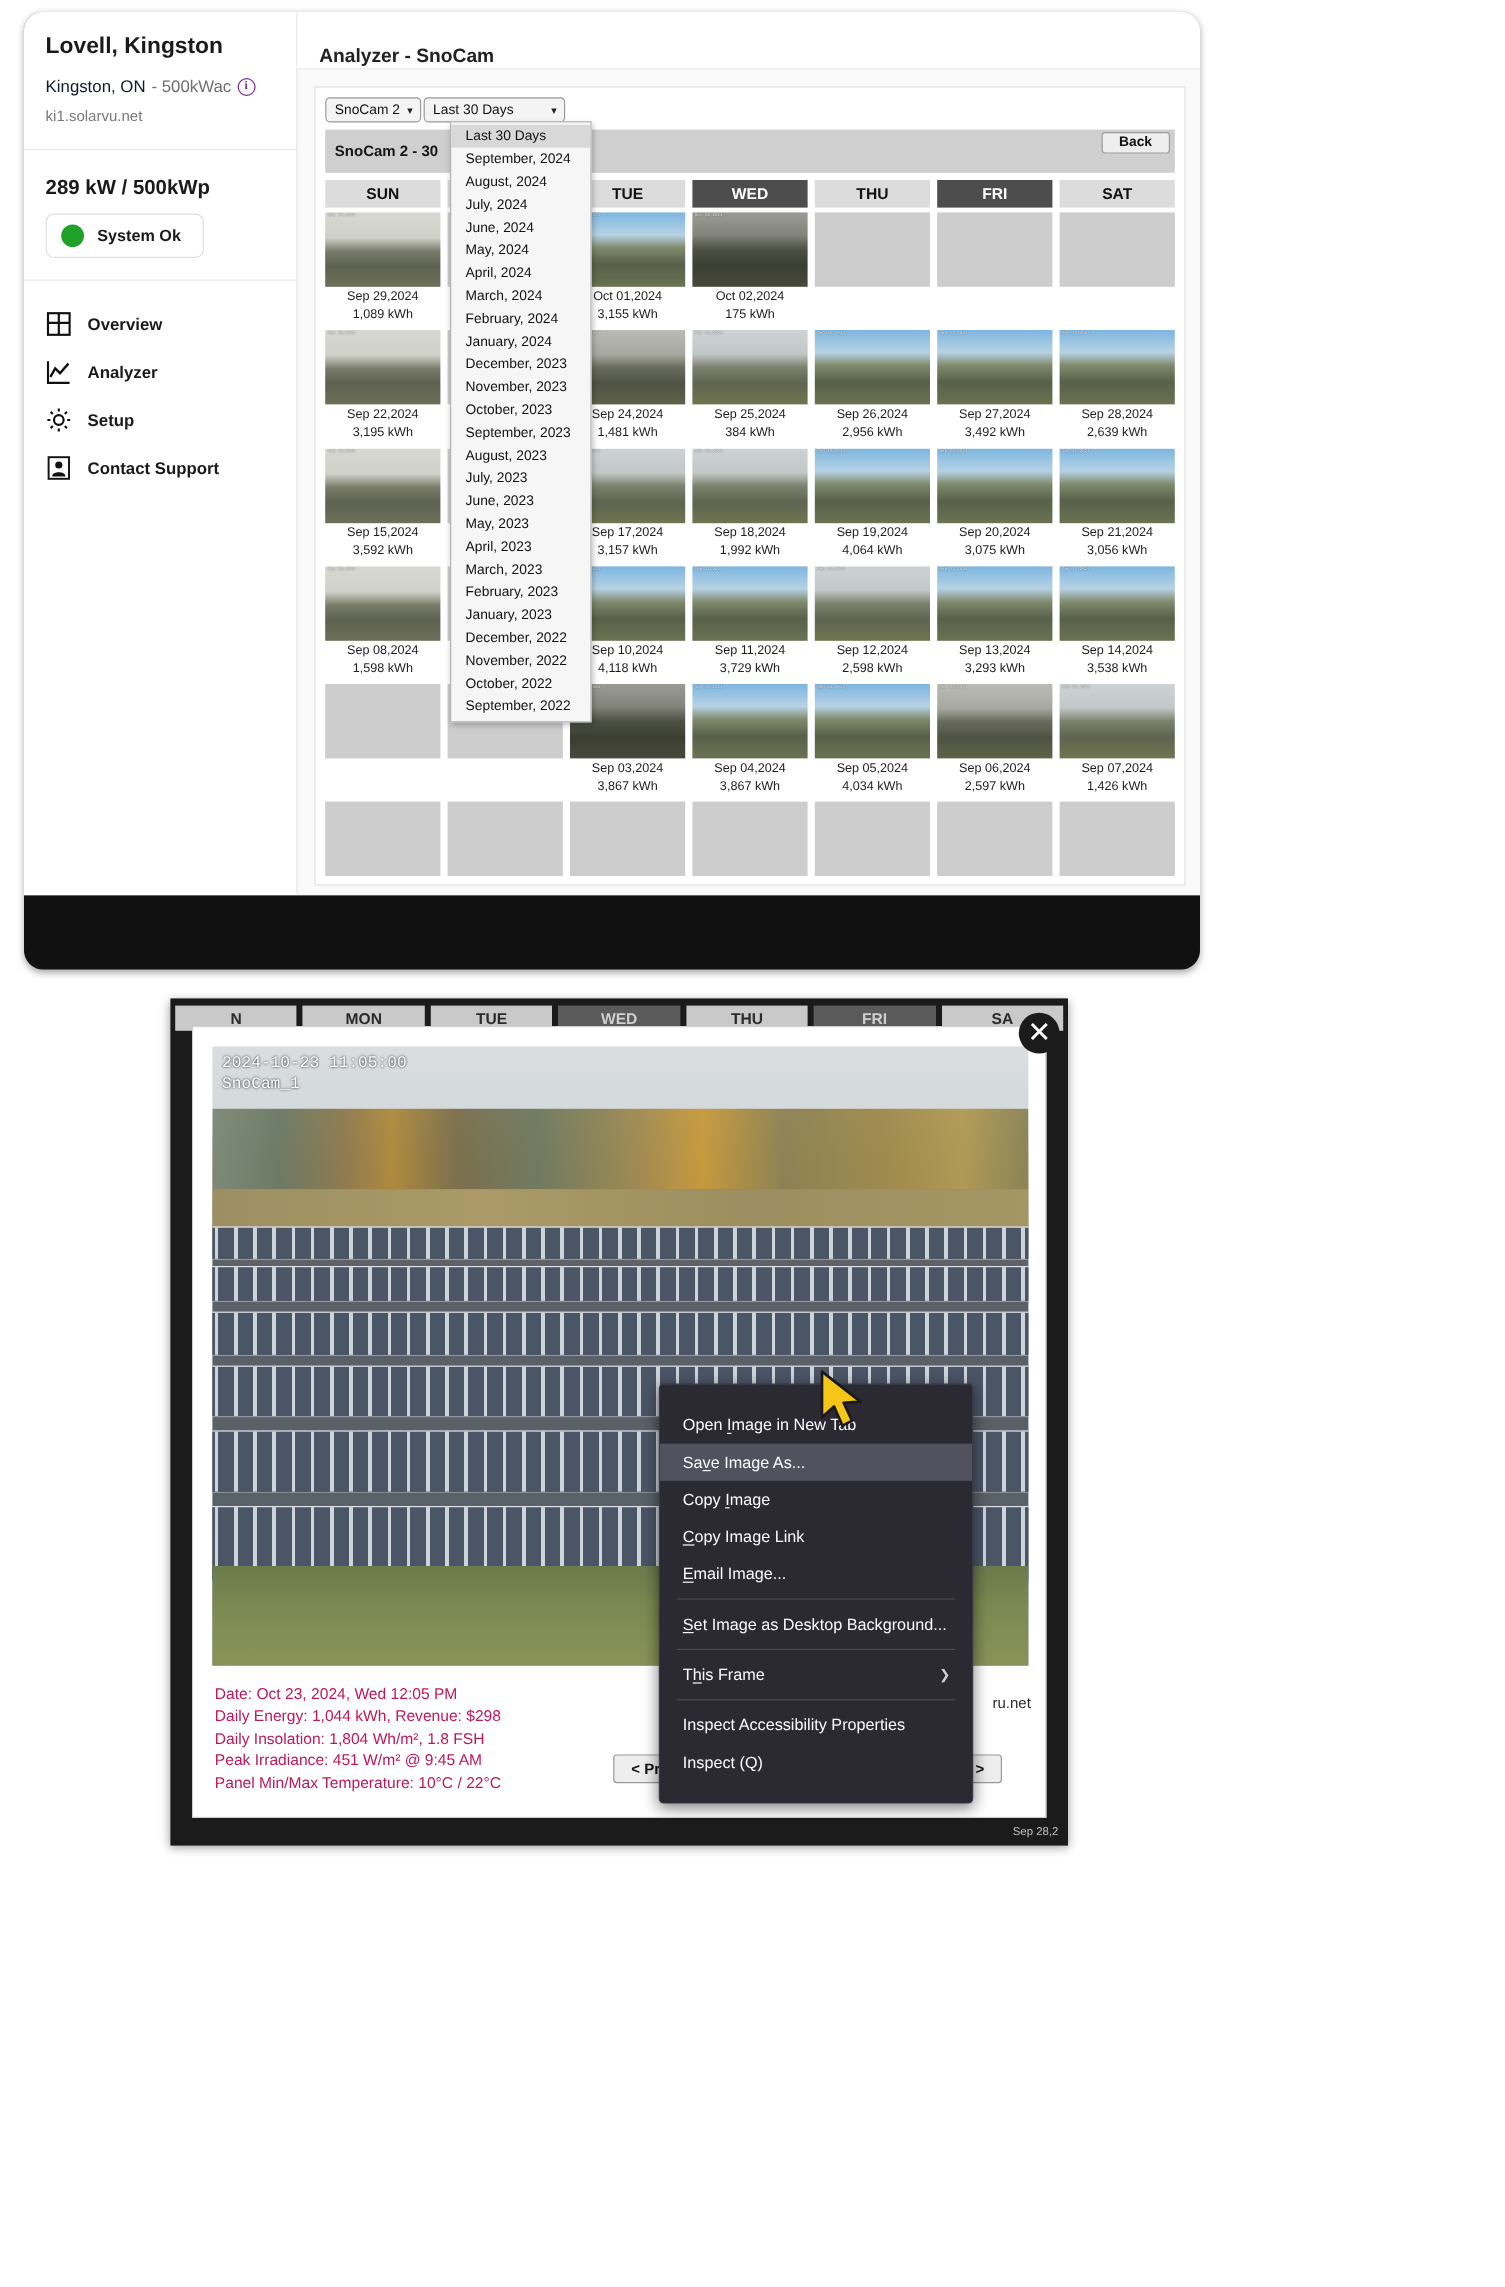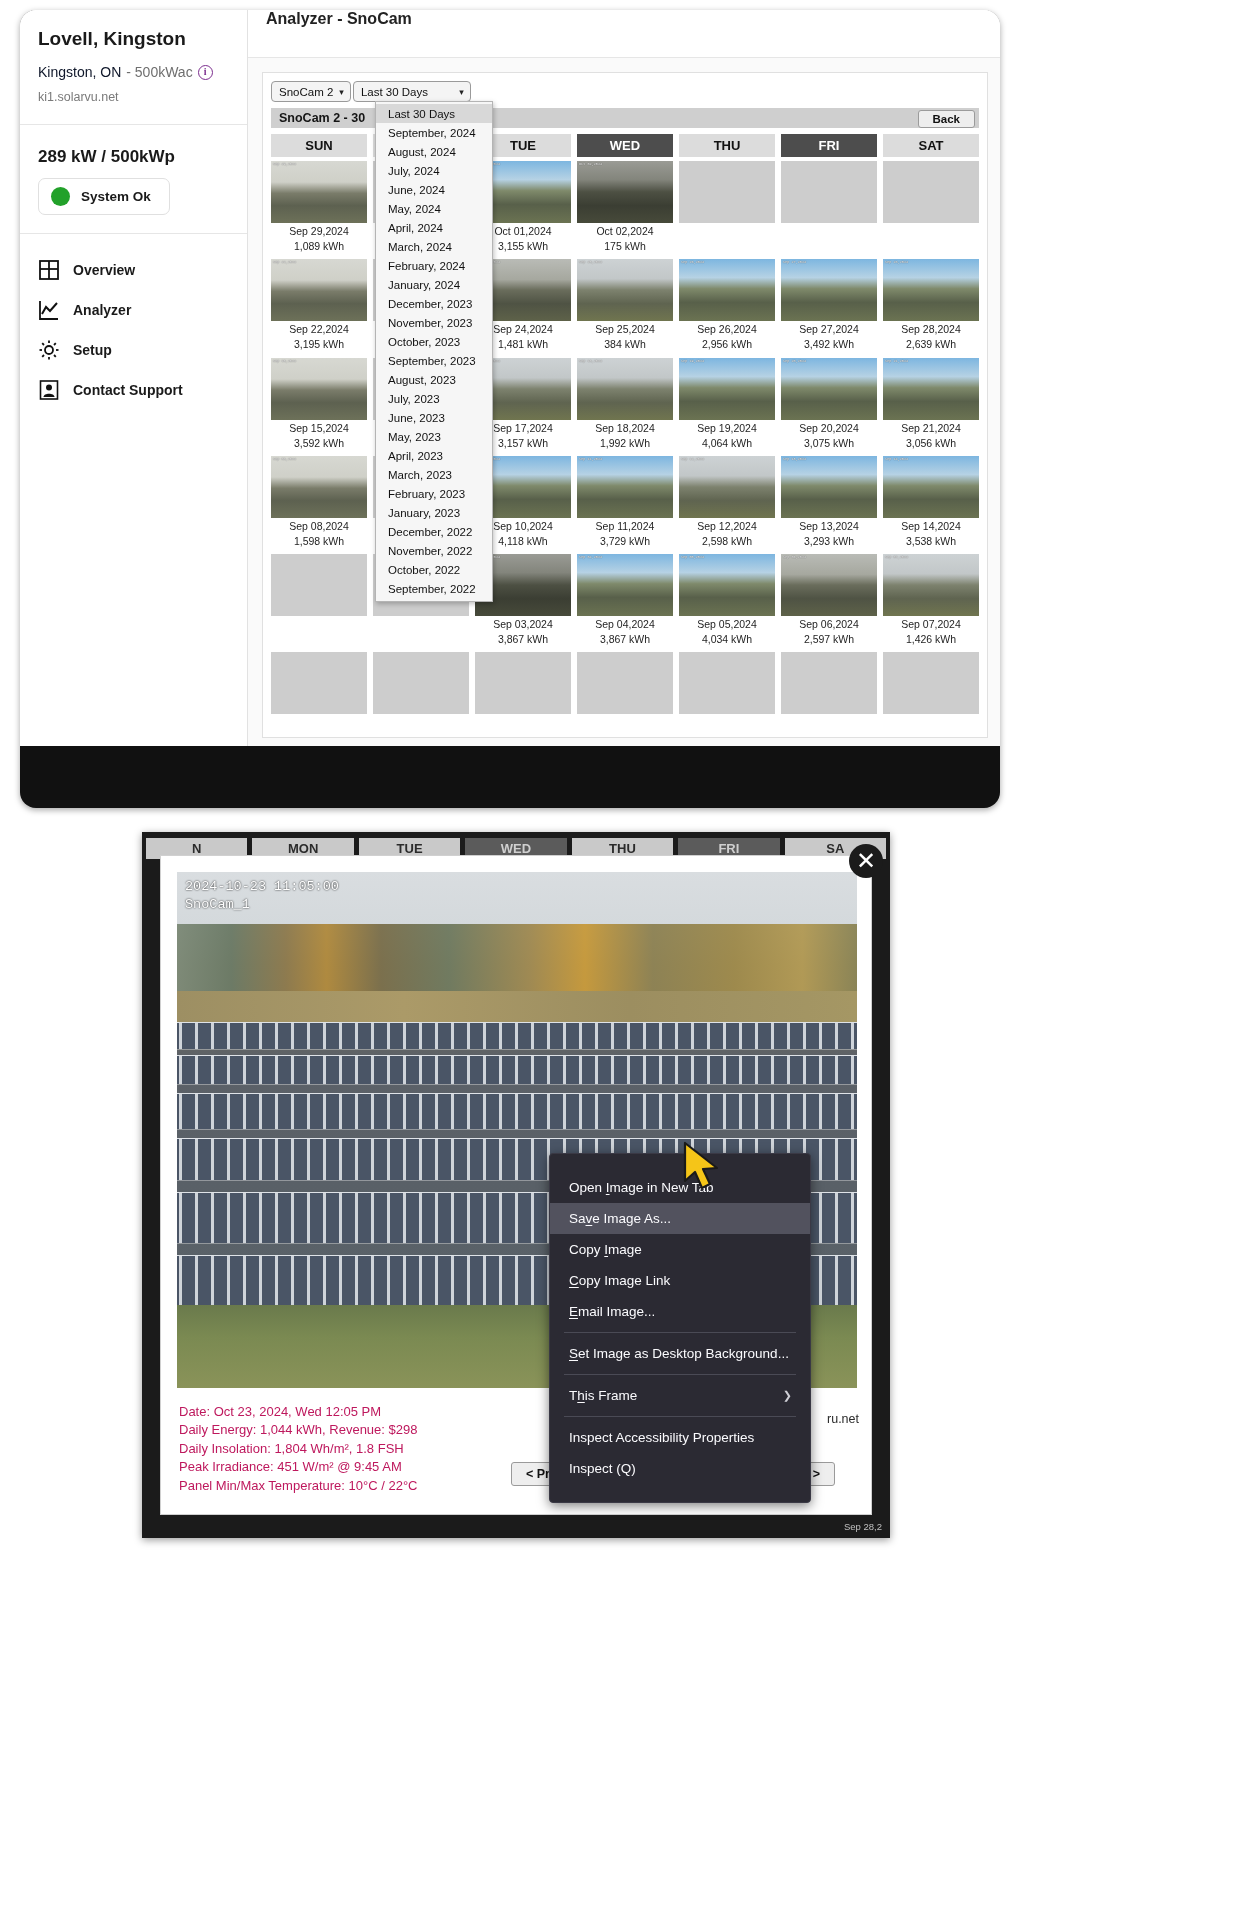--- a/index.html
+++ b/index.html
@@ -108,21 +108,21 @@
     padding: 9px 18px;
     cursor: pointer;
   }
   .nav-label { font-size: 14px; font-weight: 700; color: #1a1a1a; }
   .nav-ico { width: 22px; height: 22px; flex: 0 0 22px; }
 
   
   #main { flex: 1; background: #fafafa; position: relative; }
   #main-header {
     height: 48px; background: #fff; border-bottom: 1px solid #e6e6e6;
-    display: flex; align-items: flex-start; padding-left: 18px;
+    display: flex; align-items: flex-end; padding-left: 18px;
   }
   #main-title { font-size: 16px; font-weight: 700; color: #222; }
 
   #analyzer-card {
     position: absolute;
     left: 14px; top: 62px; right: 12px; bottom: 8px;
     background: #fff; border: 1px solid #e0e0e0;
     overflow: hidden;
   }
   #ctl-row { display: flex; gap: 2px; padding: 8px 8px 4px 8px; position: relative; }
@@ -131,21 +131,21 @@
     font-size: 11.5px; color: #111; padding: 3px 6px 3px 7px;
     display: flex; align-items: center; gap: 6px;
     font-family: "Liberation Sans", sans-serif;
     cursor: pointer; height: 21px;
   }
   #sel-cam { min-width: 78px; }
   #sel-range { min-width: 118px; justify-content: space-between; }
   .caret { font-size: 9px; color: #222; }
 
   #subtitle-bar {
-    background: #cfcfcf; height: 20px; margin: 2px 8px 0 8px;
+    background: #cfcfcf; height: 36px; margin: 2px 8px 0 8px;
     display: flex; align-items: center; position: relative;
   }
   #subtitle-text { font-size: 12.5px; font-weight: 700; color: #151515; padding-left: 8px; }
   #back-btn {
     position: absolute; right: 4px; top: 2px;
     background: #eeeeee; border: 1px solid #9b9b9b; border-radius: 3px;
     font-size: 11.5px; font-weight: 700; color: #111;
     padding: 2px 14px; cursor: pointer;
   }
 

